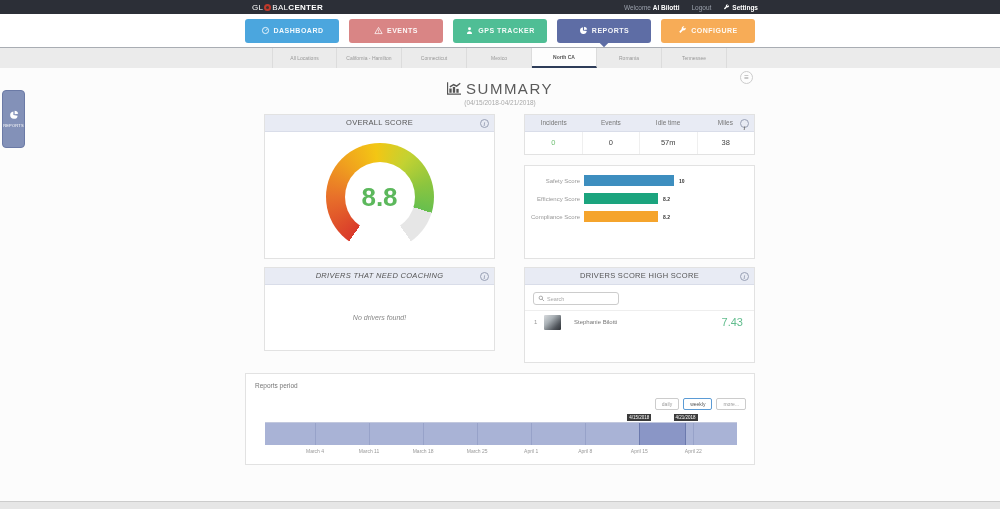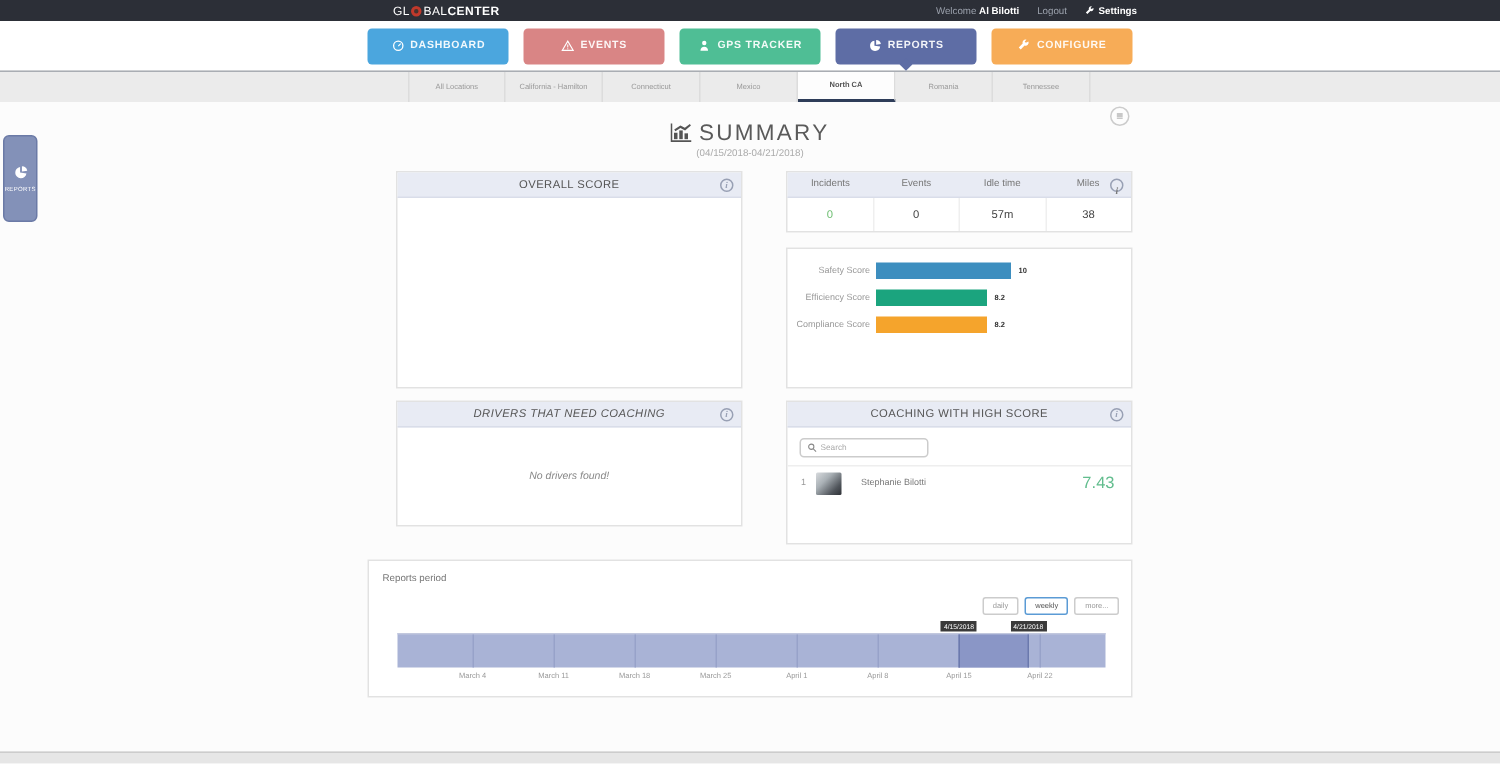--- a/index.html
+++ b/index.html
@@ -1,21 +1,21 @@
 <!DOCTYPE html>
 <html><head>
 <meta charset="utf-8">
 <style>
   * { margin:0; padding:0; box-sizing:border-box; }
   html,body { width:1000px; height:509px; overflow:hidden; }
   body { font-family:"Liberation Sans", sans-serif; background:#f0f0f0; position:relative; }
 
   
   .navbar { position:relative; height:14px; background:#2c2f37; width:100%; }
-  .logo { position:absolute; left:262px; top:0; height:14px; display:flex; align-items:center; color:#fff; font-size:8px; letter-spacing:.3px; }
+  .logo { position:absolute; left:252px; top:0; height:14px; display:flex; align-items:center; color:#fff; font-size:8px; letter-spacing:.3px; }
   .logo b { font-weight:bold; }
   .target-icon { display:inline-block; width:7px; height:7px; border:2px solid #c0392b; border-radius:50%; background:#46332f; margin:0 1px; }
   .nav-right { position:absolute; right:242px; top:0; height:14px; display:flex; align-items:center; gap:12px; font-size:6.5px; color:#9aa0ab; }
   .nav-right b { color:#fff; }
   .nav-right .settings { display:flex; align-items:center; gap:2px; color:#fff; font-weight:bold; }
   .nav-link { cursor:pointer; }
 
   
   .btnrow { background:#fff; height:33px; display:flex; justify-content:center; align-items:center; }
   .btnrow-inner { display:flex; gap:10px; width:510px; }
@@ -224,20 +224,25 @@
   </div>
   <div class="page-subtitle">(04/15/2018-04/21/2018)</div>
 
   <div class="main">
 
     <div class="col">
       <div class="panel panel-gauge">
         <div class="panel-header">
           <span>OVERALL SCORE</span>
           <span class="info-icon"></span>
+        </div>
+        <div class="gauge-body">
+          <div class="gauge">
+            <div class="gauge-value">8.8</div>
+          </div>
         </div>
       </div>
 
       <div class="panel panel-coaching">
         <div class="panel-header">
           <span>DRIVERS THAT NEED COACHING</span>
           <span class="info-icon"></span>
         </div>
         <div class="coaching-body">No drivers found!</div>
       </div>
@@ -275,21 +280,21 @@
           <div class="bar-row">
             <span class="bar-label">Compliance Score</span>
             <div class="bar bar-compliance" style="width:74px"></div>
             <span class="bar-value">8.2</span>
           </div>
         </div>
       </div>
 
       <div class="panel panel-highscore">
         <div class="panel-header">
-          <span>COACHING WITH HIGH SCORE</span>
+          <span>DRIVERS SCORE HIGH SCORE</span>
           <span class="info-icon"></span>
         </div>
         <div class="search-box">
           <svg width="7" height="7" viewBox="0 0 16 16">
               <circle cx="6.5" cy="6.5" r="4" fill="none" stroke="#888" stroke-width="1.6"></circle>
               <path d="M9.6 9.6L13.8 13.8" stroke="#888" stroke-width="1.6"></path>
             </svg>
           <input type="text" placeholder="Search" style="">
         </div>
         <div class="driver-row">

